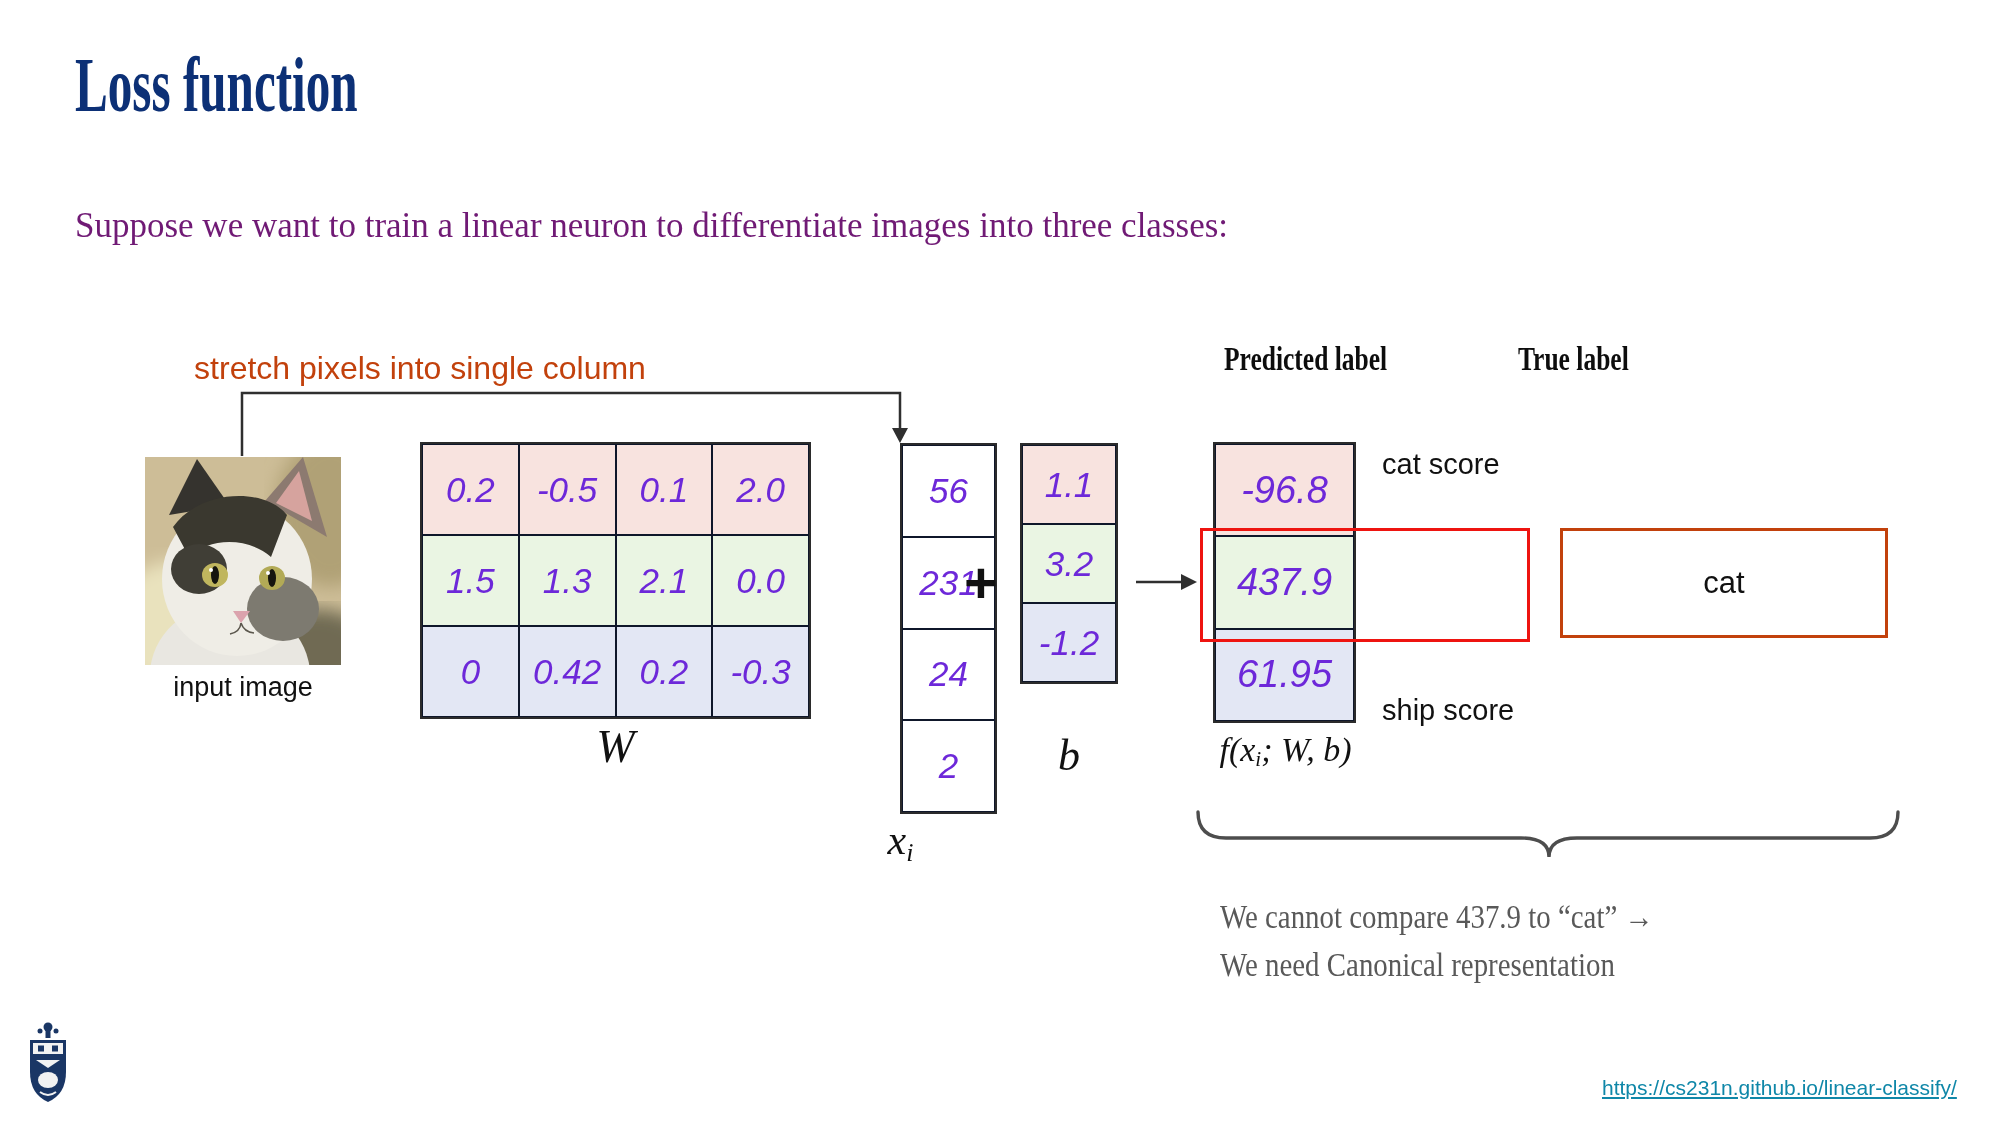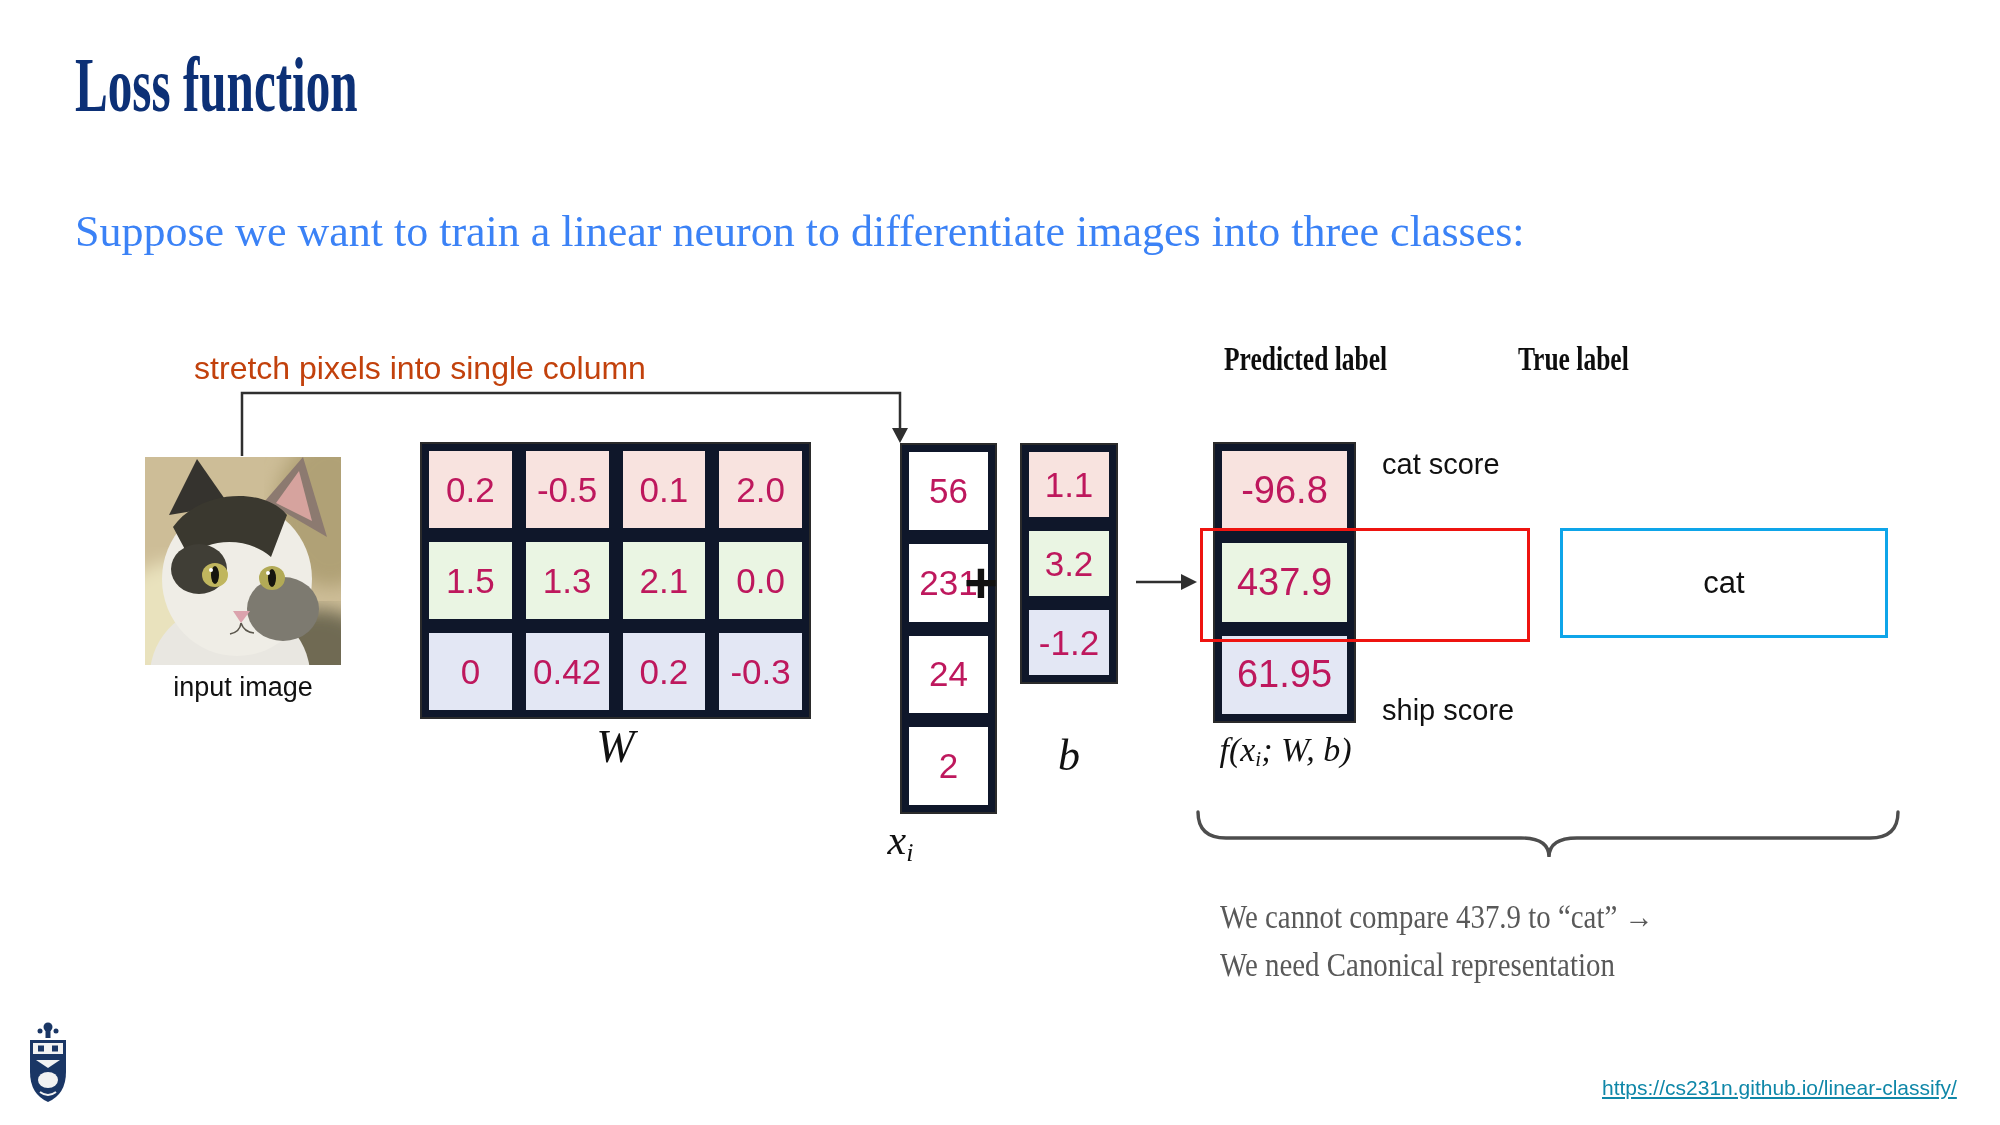--- a/index.html
+++ b/index.html
@@ -4,32 +4,32 @@
 <style>
   html,body{margin:0;padding:0;background:#888;}
   .slide{position:relative;width:2000px;height:1125px;background:#ffffff;overflow:hidden;
          font-family:"Liberation Sans",sans-serif;}
 
   
   .title{position:absolute;left:75px;top:40px;font-family:"Liberation Serif",serif;
          font-weight:bold;font-size:78px;color:#0c3076;transform:scaleX(0.63);
          transform-origin:left top;white-space:nowrap;letter-spacing:0px;}
   .subtitle{position:absolute;left:75px;top:206px;font-family:"Liberation Serif",serif;
-         font-size:44px;color:#3b82f6;white-space:nowrap;}
+         font-size:35px;color:#701a75;white-space:nowrap;}
 
   
   .stretch-label{position:absolute;left:180px;top:350px;width:480px;text-align:center;
          font-size:32px;color:#c2410c;}
   .input-caption{position:absolute;left:147px;top:672px;width:192px;text-align:center;
          font-size:27px;color:#111;}
 
   
   .matrix{position:absolute;display:grid;border:2px solid #2b2b2b;box-sizing:border-box;background:#fff;}
-  .cell{border:7px solid #0f172a;display:flex;align-items:center;justify-content:center;
-        font-size:35px;color:#be185d;box-sizing:border-box;}
+  .cell{border:1px solid #0f172a;display:flex;align-items:center;justify-content:center;
+        font-size:35px;color:#6d28d9;box-sizing:border-box;font-style:italic;}
   .pink{background:#f8e3df;} .green{background:#eaf5e3;} .blue{background:#e3e7f4;} .white{background:#ffffff;}
   .w-matrix{left:420px;top:442px;width:391px;height:277px;
         grid-template-columns:repeat(4,1fr);grid-template-rows:repeat(3,1fr);}
   .x-col{left:852px;top:443px;width:97px;height:371px;grid-template-rows:repeat(4,1fr);margin-left:48px;}
   .b-col{left:1020px;top:443px;width:98px;height:241px;grid-template-rows:repeat(3,1fr);}
   .score-col{left:1213px;top:442px;width:143px;height:281px;grid-template-rows:repeat(3,1fr);}
   .score-col .cell{font-size:38px;}
 
   .math-label{position:absolute;font-family:"Liberation Serif",serif;font-style:italic;
         color:#111;text-align:center;}
@@ -43,21 +43,21 @@
         align-items:center;justify-content:center;font-size:58px;font-weight:bold;color:#111;}
 
   .score-label{position:absolute;left:1382px;height:93px;display:flex;align-items:center;
         font-size:29px;color:#111;white-space:nowrap;}
   .sl0{top:418px;} .sl1{top:535px;} .sl2{top:664px;}
 
   
   .red-box{position:absolute;left:1200px;top:528px;width:330px;height:114px;
         border:3px solid #ee1410;box-sizing:border-box;z-index:6;}
   .green-box{position:absolute;left:1560px;top:528px;width:328px;height:110px;
-        border:3px solid #0ea5e9;box-sizing:border-box;display:flex;align-items:center;
+        border:3px solid #c2410c;box-sizing:border-box;display:flex;align-items:center;
         justify-content:center;font-size:31px;color:#111;}
 
   .col-header{position:absolute;font-family:"Liberation Serif",serif;font-weight:bold;
         font-size:34px;color:#0d0d0d;line-height:1.32;transform:scaleX(0.75);
         transform-origin:left top;}
   .pred-header{left:1224px;top:337px;width:220px;}
   .true-header{left:1518px;top:337px;white-space:nowrap;}
 
   .note{position:absolute;left:1220px;top:893px;font-family:"Liberation Serif",serif;
         font-size:34px;color:#595959;line-height:1.42;transform:scaleX(0.85);

